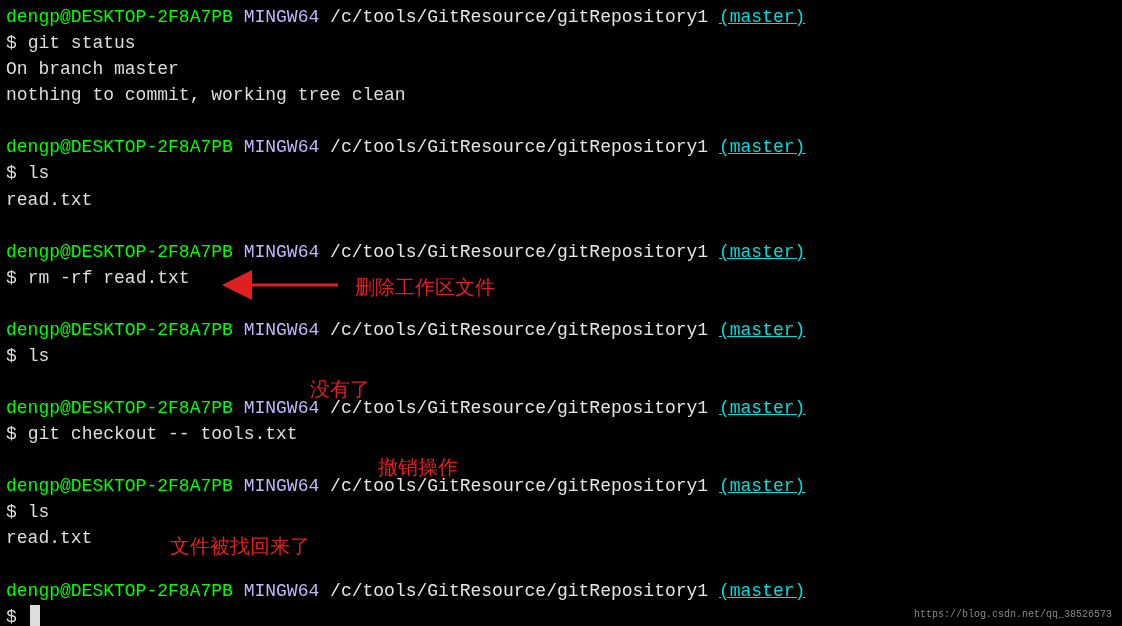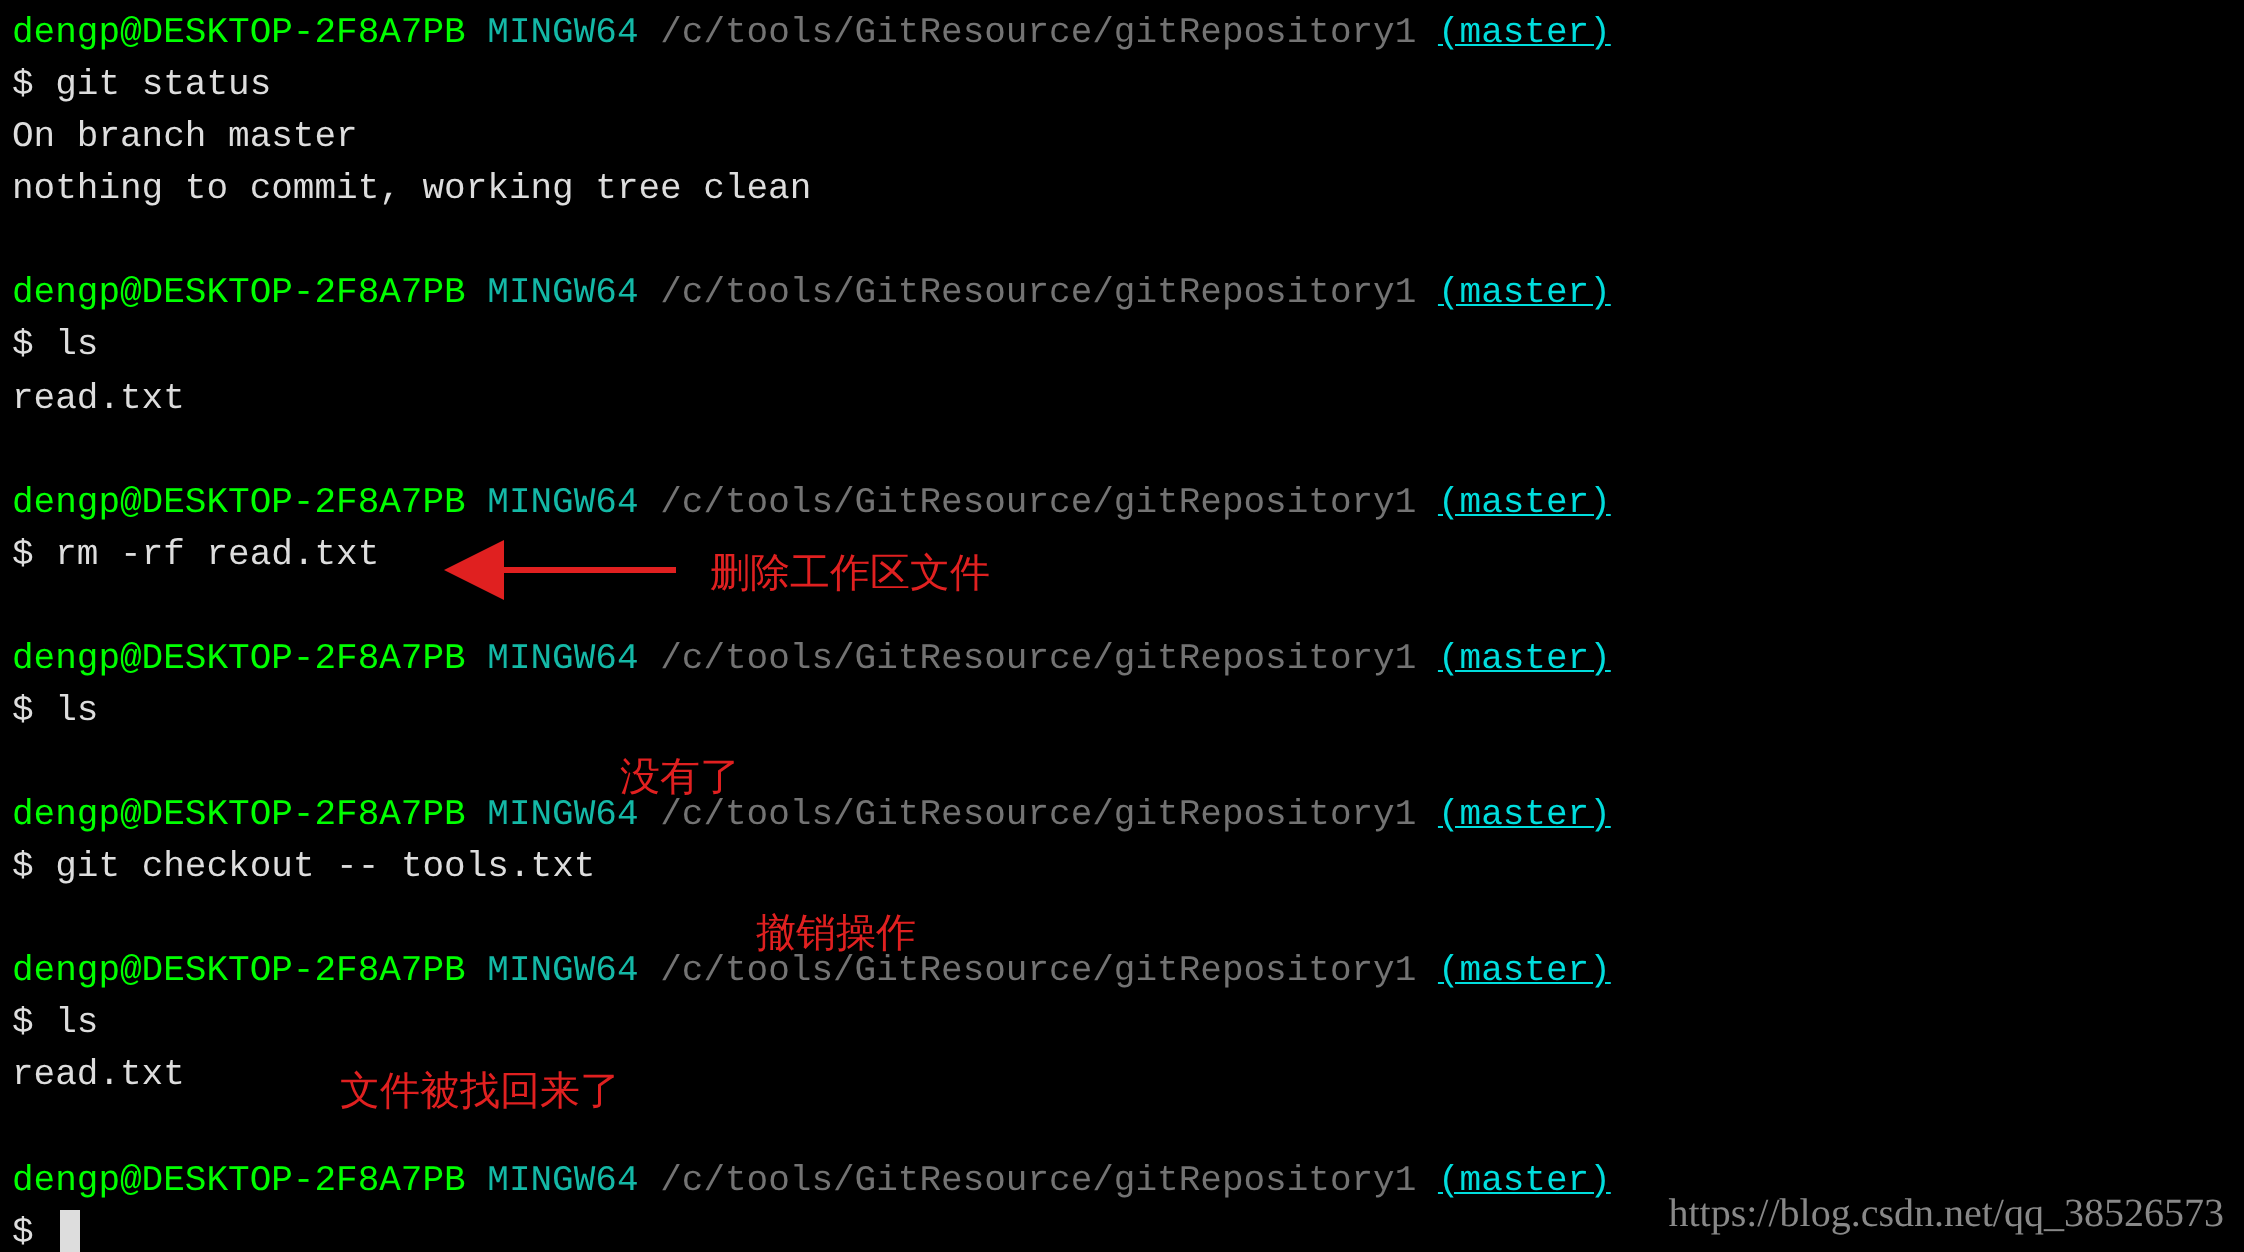--- a/index.html
+++ b/index.html
@@ -15,22 +15,22 @@
       height: 626px;
       position: relative;
       padding: 4px 6px;
       line-height: 1.45;
       overflow: hidden;
     }
     .line {
       white-space: pre;
     }
     .green { color: #00ff00; text-align: center; }
-    .magenta { color: #14b8a6; }
-    .yellow { color: #737373; }
+    .magenta { color: #c4b5fd; }
+    .yellow { color: #e5e5e5; }
     .cyan { color: #00dddd; text-decoration: underline; }
     .white { color: #dddddd; }
     .annotation {
       position: absolute;
       color: #e02020;
       font-family: Liberation Serif, serif;
       font-size: 20px;
     }
     .arrow {
       position: absolute;
@@ -41,22 +41,22 @@
       height: 22px;
       background: #dddddd;
       vertical-align: text-bottom;
       margin-left: 2px;
     }
     .watermark {
       position: absolute;
       right: 10px;
       bottom: 4px;
       color: #888888;
-      font-size: 20px;
-      font-family: Liberation Serif, serif;
+      font-size: 10px;
+      font-family: Liberation Mono, monospace;
     }
     .spacer {
       height: 26px;
     }
   </style>
 </head>
 <body>
 
 <div class="line"><span class="green">dengp@DESKTOP-2F8A7PB</span> <span class="magenta">MINGW64</span> <span class="yellow">/c/tools/GitResource/gitRepository1</span> <span class="cyan">(master)</span></div>
 <div class="line white"><span>$</span> <span>git status</span></div>

